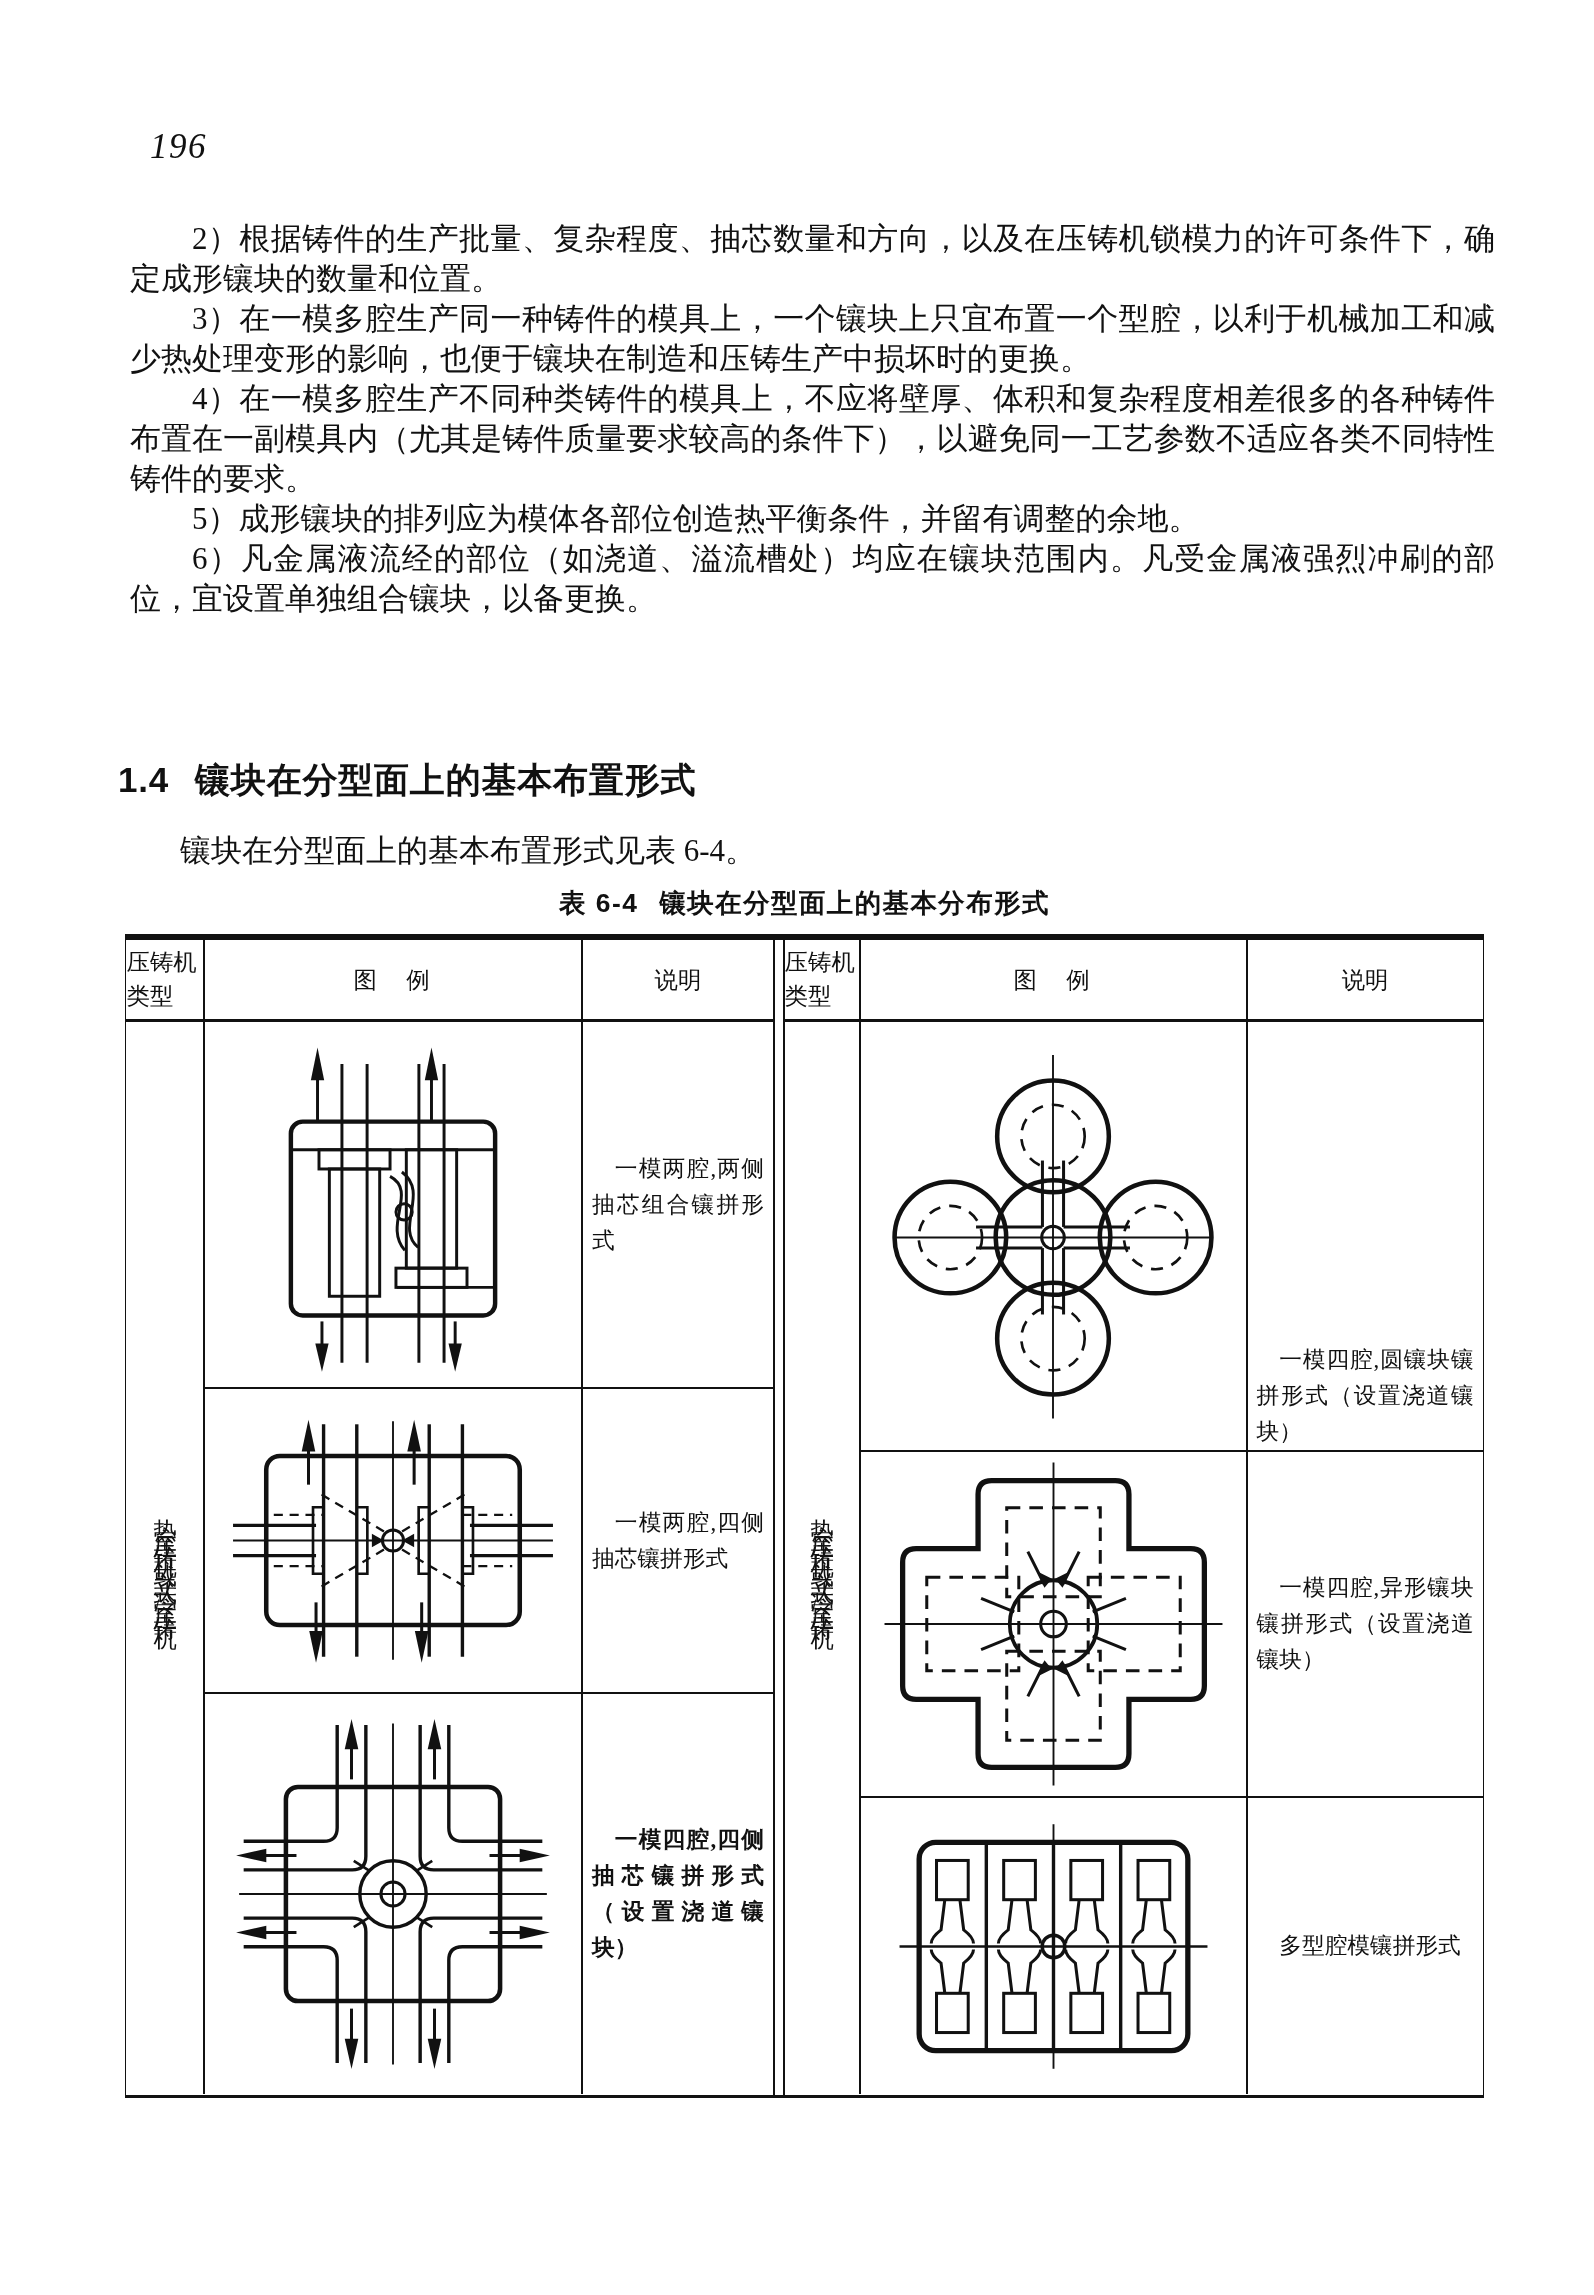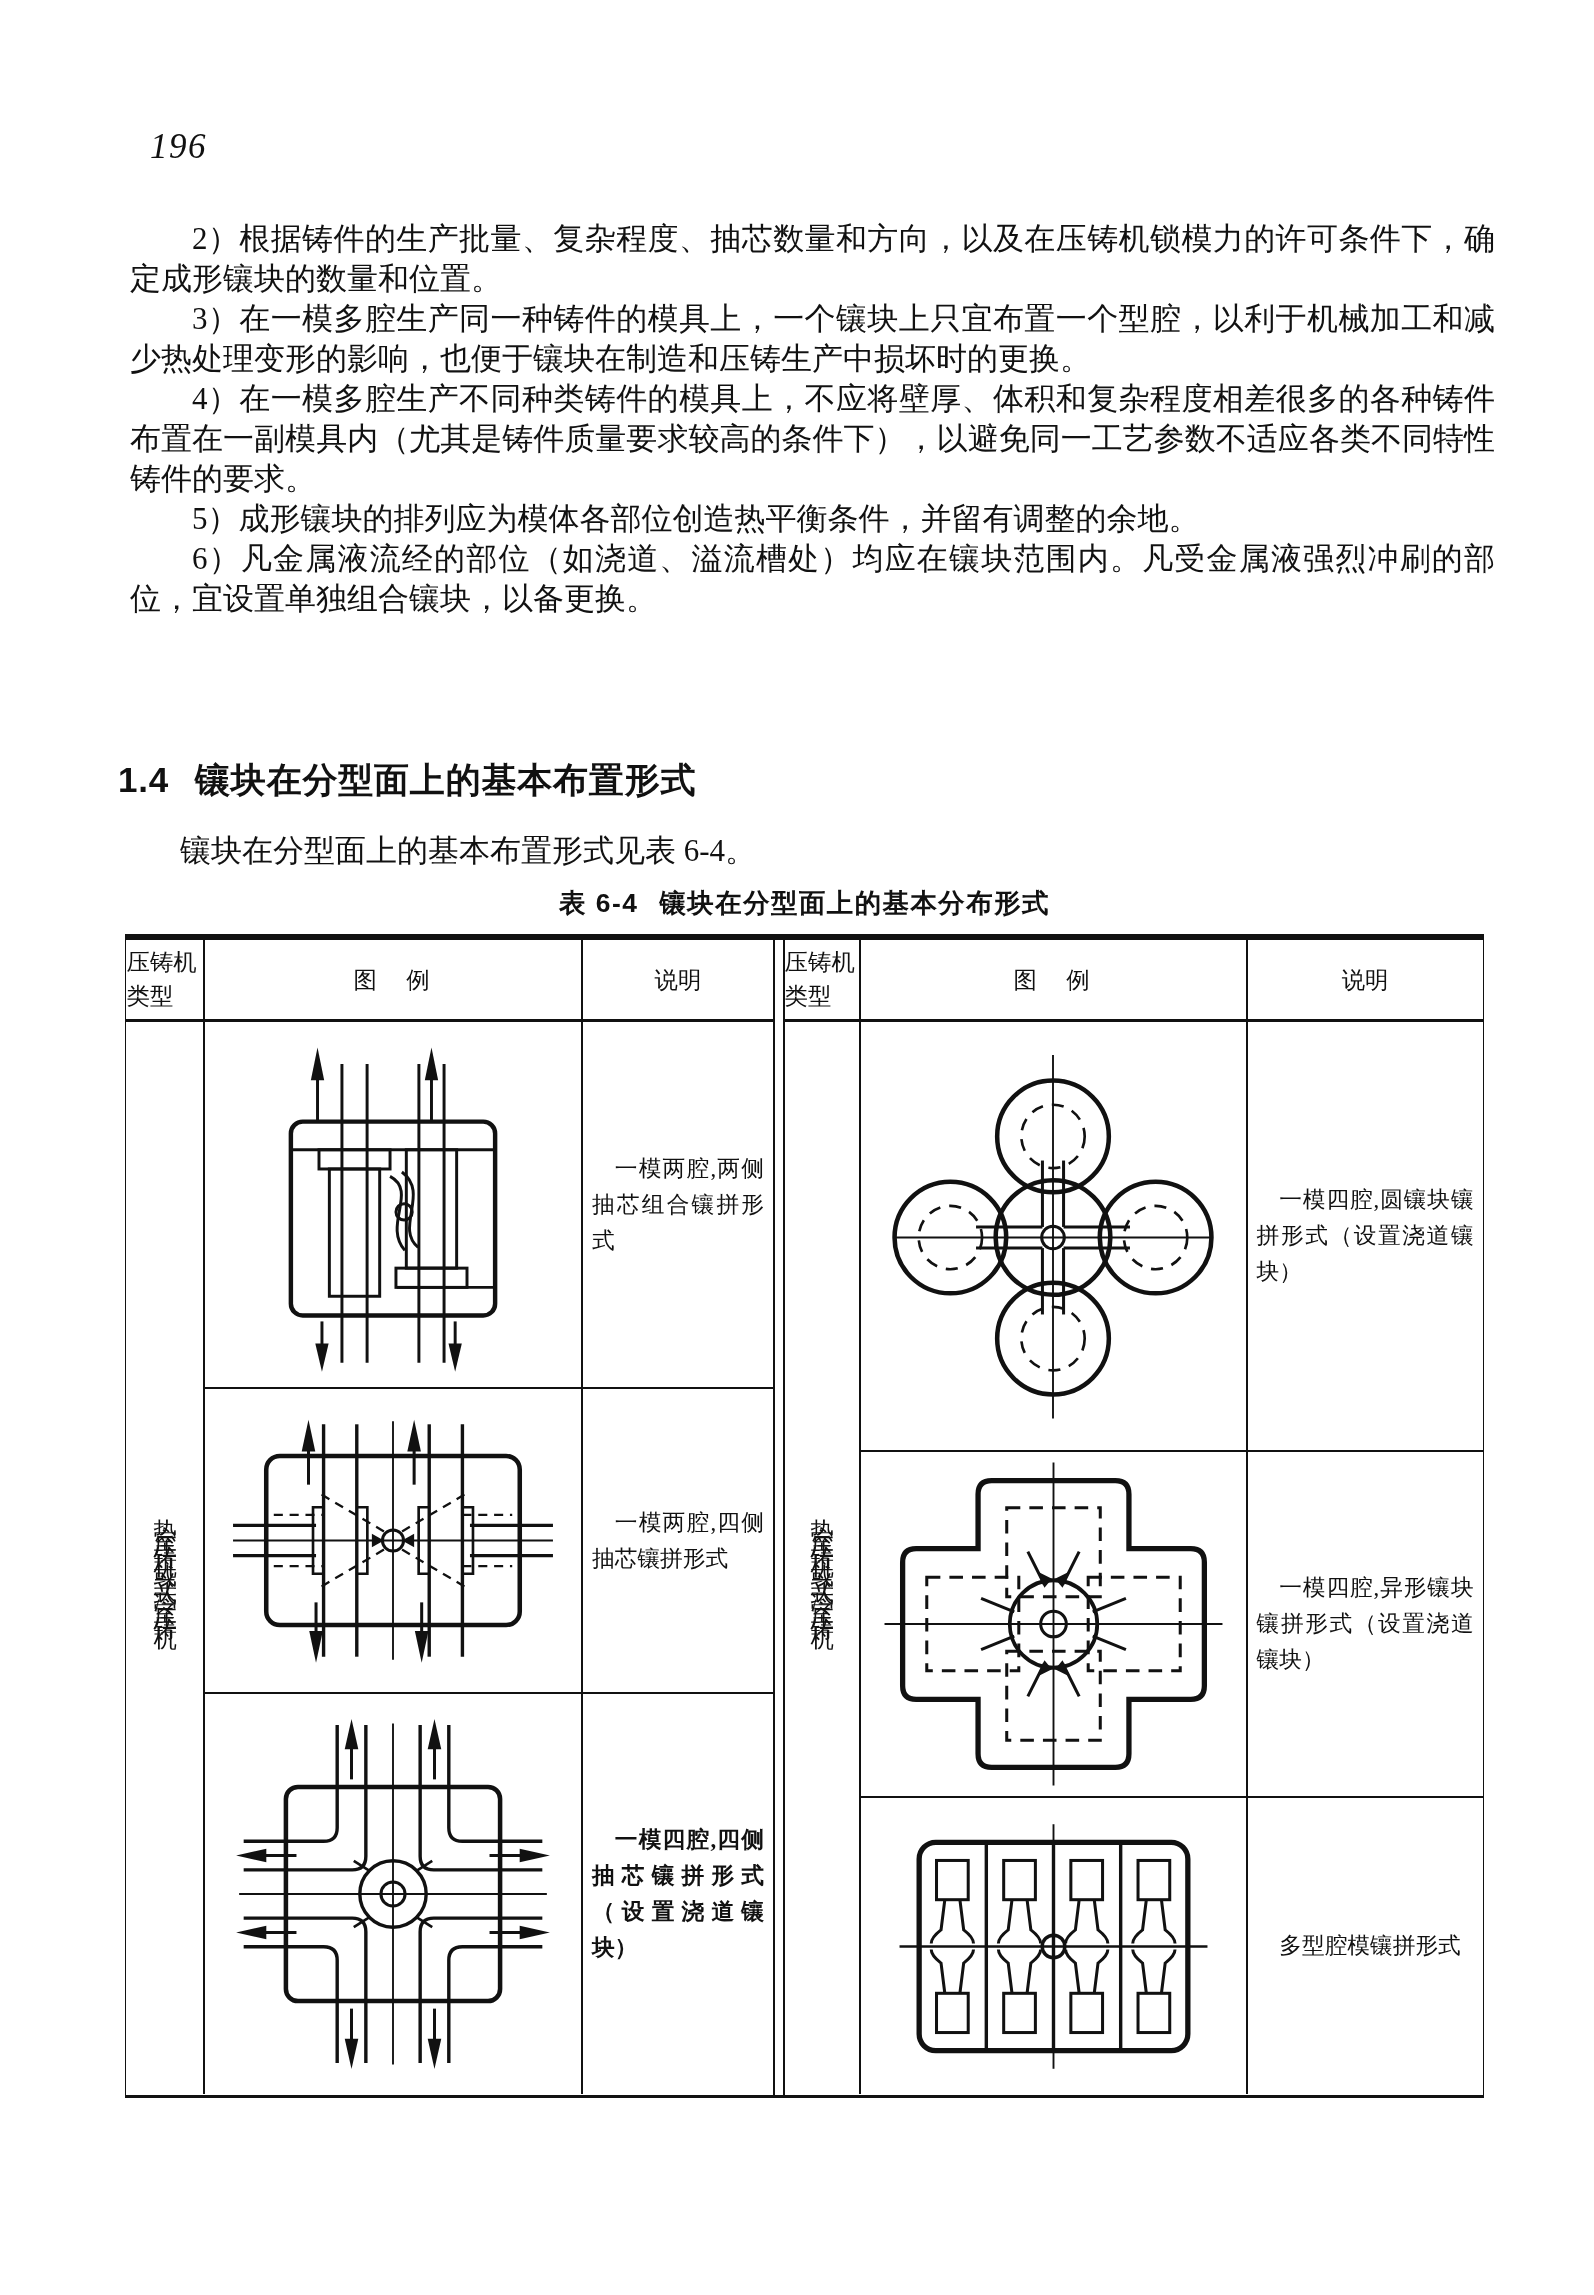--- a/index.html
+++ b/index.html
@@ -300,21 +300,21 @@
             <line x1="206" y1="266" x2="206" y2="354"></line>
               <line x1="234" y1="266" x2="234" y2="354"></line>
             <line x1="118" y1="238" x2="206" y2="238"></line>
               <line x1="118" y1="266" x2="206" y2="266"></line>
             <line x1="234" y1="238" x2="322" y2="238"></line>
               <line x1="234" y1="266" x2="322" y2="266"></line>
           </g>
           <circle class="ln" cx="220" cy="252" r="15" stroke-width="4"></circle>
         </svg>
       </div>
-      <div class="cell desc-cell rule-bottom" style="grid-column:3;grid-row:2;">
+      <div class="cell desc-cell rule-bottom" style="grid-column:3;grid-row:2;align-items:flex-end;">
         <div class="desc-inner">一模四腔,圆镶块镶拼形式（设置浇道镶块）</div>
       </div>
 
       <div class="cell fig-cell rule-bottom" style="grid-column:2;grid-row:3;">
         <svg width="347" height="332" viewBox="0 0 460 440">
           <line class="ln" x1="230" y1="6" x2="230" y2="434" stroke-width="2.5"></line>
           <line class="ln" x1="6" y1="220" x2="454" y2="220" stroke-width="2.5"></line>
           <path class="ln" stroke-width="7" d="M 148,30 H 312 Q 330,30 330,48 V 120 H 412 Q 430,120 430,138 V 302 Q 430,320 412,320 H 330 V 392 Q 330,410 312,410 H 148 Q 130,410 130,392 V 320 H 48 Q 30,320 30,302 V 138 Q 30,120 48,120 H 130 V 48 Q 130,30 148,30 Z"></path>
           <g class="ln" stroke-width="4" stroke-dasharray="18 12">
             <rect x="168" y="66" width="124" height="118"></rect>

